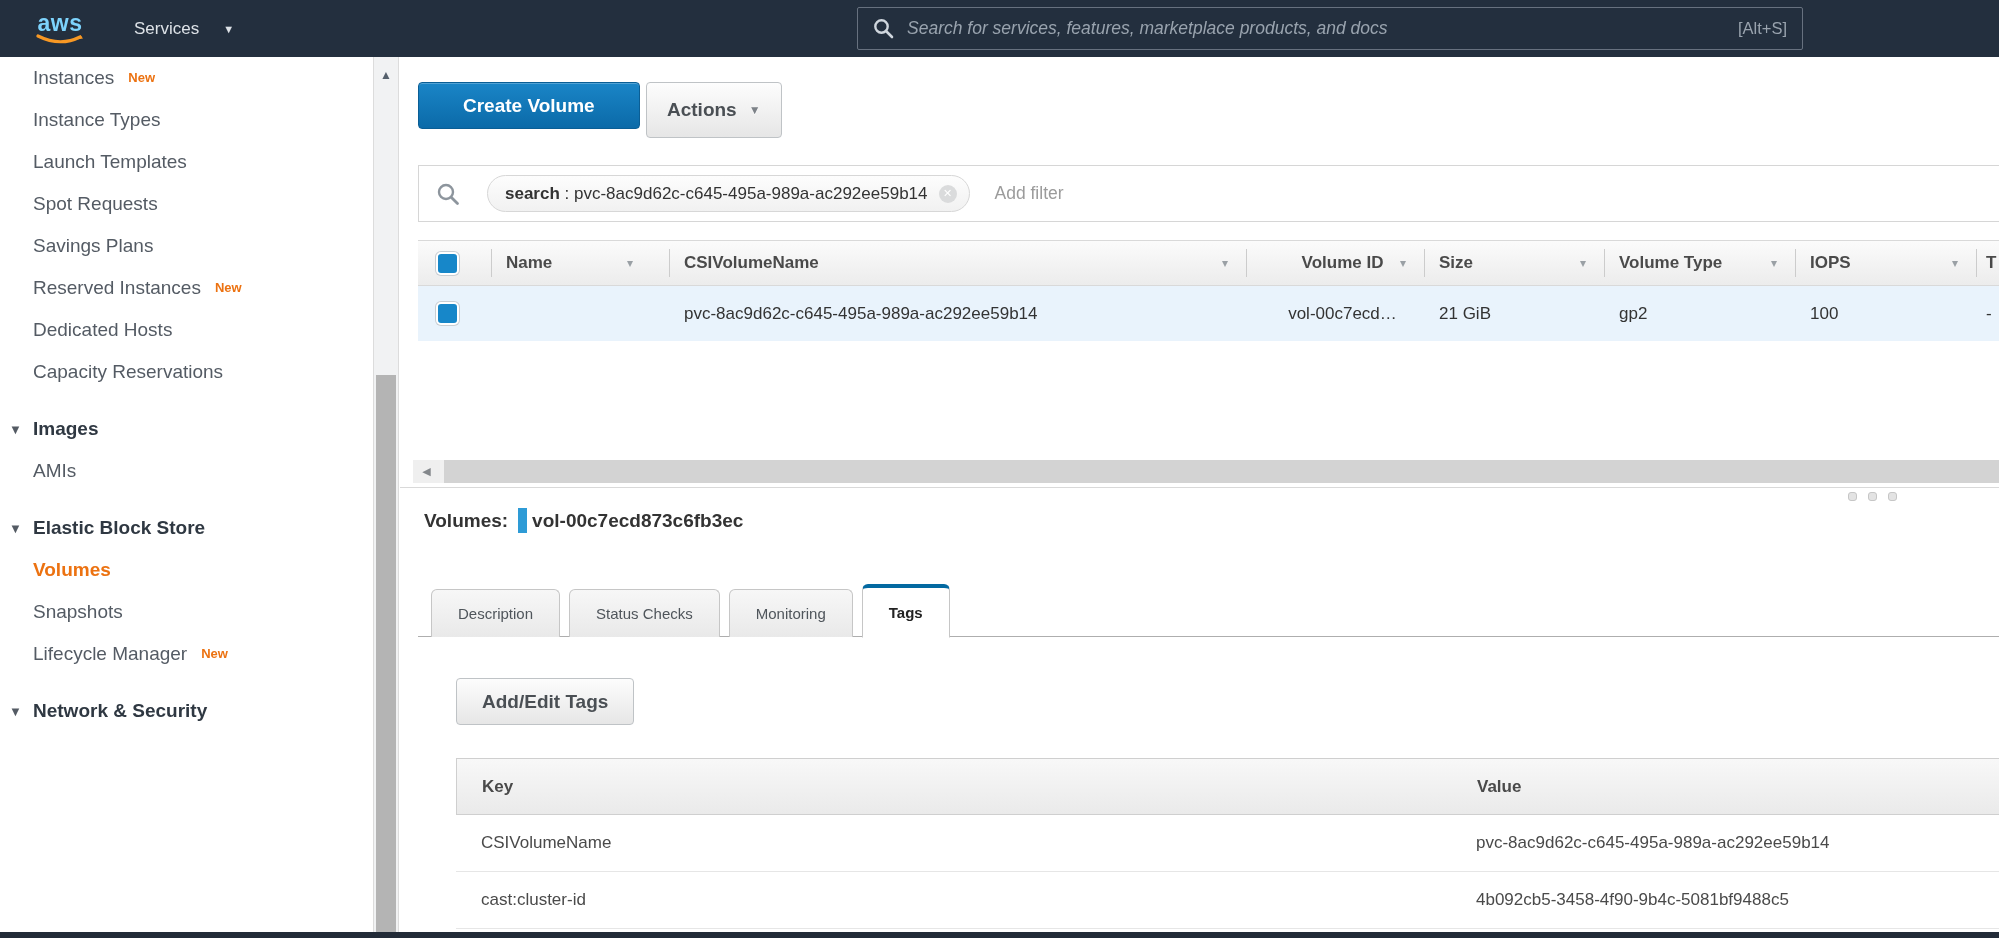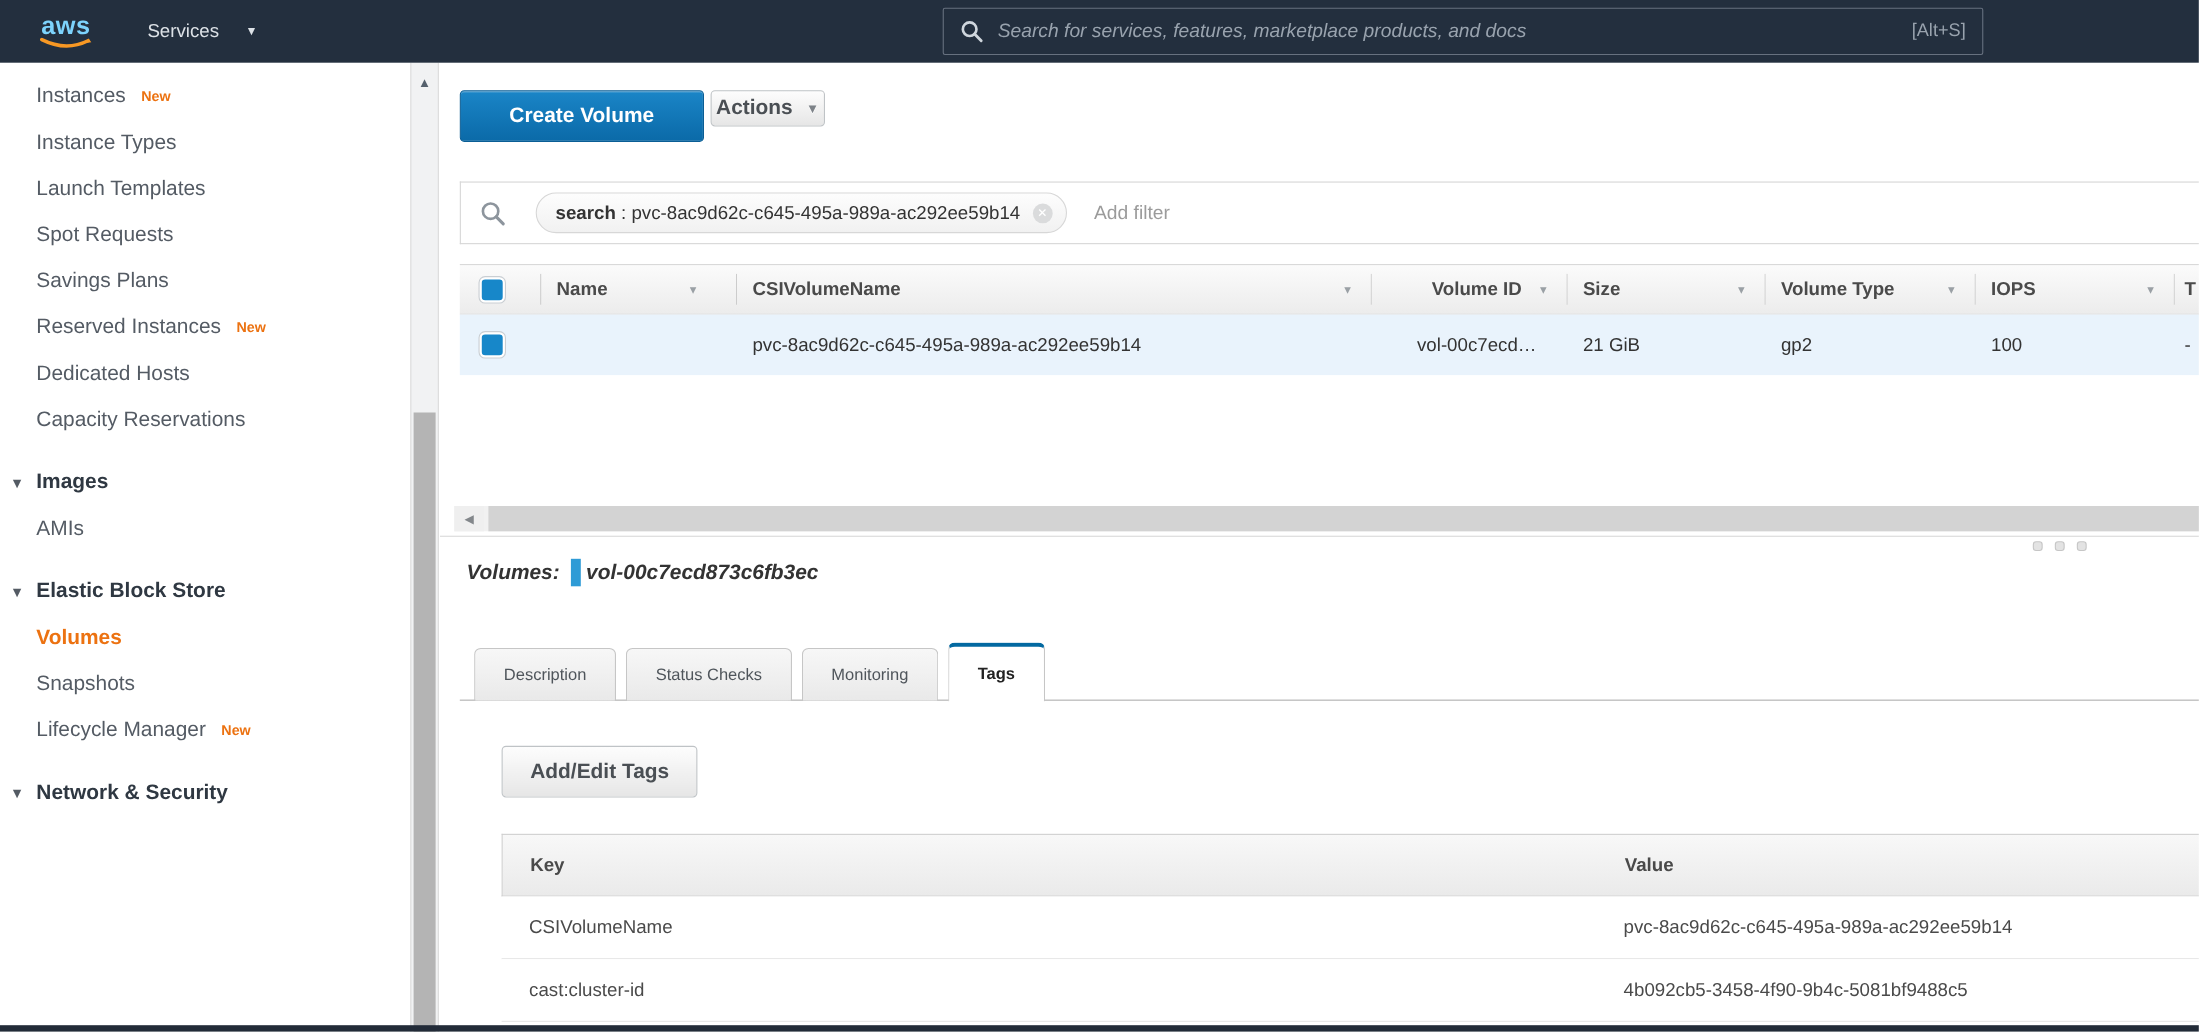--- a/index.html
+++ b/index.html
@@ -10,38 +10,38 @@
   .topbar { position:absolute; top:0; left:0; right:0; height:57px; background:#232f3e; display:flex; align-items:center; z-index:10; }
   .aws-logo { margin-left:34px; display:flex; flex-direction:column; align-items:center; width:52px; }
   .aws-logo .logo-text { color:#7dd3fc; font-weight:bold; font-size:23px; letter-spacing:.5px; line-height:22px; }
   .services { margin-left:48px; display:flex; align-items:center; gap:24px; color:#dde2e7; font-size:17px; cursor:pointer; }
   .services .caret { font-size:11px; color:#dde2e7; }
   .top-search { position:absolute; left:857px; top:7px; width:946px; height:43px; border:1px solid #67717f; border-radius:2px; background:#232f3e; display:flex; align-items:center; padding:0 15px; cursor:text; }
   .top-search .ph { font-style:italic; color:#99a3ae; font-size:17.5px; margin-left:13px; flex:1; }
   .top-search .kbd { color:#99a3ae; font-size:16.5px; }
 
   
-  .sidebar { position:absolute; top:57px; left:0; width:373px; bottom:6px; background:#fff; padding-top:10px; overflow:hidden; }
+  .sidebar { position:absolute; top:57px; left:0; width:373px; bottom:6px; background:#fff; overflow:hidden; }
   .nav-item { height:42px; display:flex; align-items:center; padding-left:33px; font-size:19px; color:#545b64; cursor:pointer; position:relative; white-space:nowrap; }
   .nav-item .badge { color:#ec7211; font-size:13px; font-weight:bold; margin-left:14px; margin-top:-2px; }
   .nav-item.section { margin-top:15px; font-weight:bold; color:#2f3842; cursor:pointer; }
   .nav-item.section .caret { position:absolute; left:9px; top:50%; transform:translateY(-50%); font-size:13px; color:#545b64; }
   .nav-item.active { color:#ec7211; font-weight:bold; }
 
   .side-scroll { position:absolute; top:57px; left:373px; width:26px; bottom:0; background:#f1f2f3; border-left:1px solid #dcdcdc; border-right:1px solid #dcdcdc; }
   .side-scroll .up-arrow { position:absolute; top:11px; left:50%; transform:translateX(-50%); color:#55606c; font-size:12px; cursor:pointer; }
   .side-scroll .thumb { position:absolute; left:2px; right:2px; top:318px; bottom:0; background:#b4b4b4; cursor:pointer; }
 
   
   .main { position:absolute; top:57px; left:400px; right:0; bottom:6px; background:#fff; }
 
   .btn { display:inline-flex; align-items:center; justify-content:center; border-radius:4px; font-weight:bold; font-size:19px; cursor:pointer; }
   .btn-primary { position:absolute; left:18px; top:25px; height:47px; padding:0 44px; color:#fff; background:linear-gradient(#1a85c7,#0b6aa8); border:1px solid #0a5e95; box-shadow:inset 0 1px 0 rgba(255,255,255,.25); }
   .btn-gray { color:#4a4f54; background:linear-gradient(#fdfdfd,#e6e6e6); border:1px solid #bfc3c6; }
-  .btn-actions { position:absolute; left:246px; top:25px; height:33px; padding:0 4px; gap:12px; }
+  .btn-actions { position:absolute; left:246px; top:25px; height:56px; padding:0 20px; gap:12px; }
   .btn-actions .caret { font-size:12px; color:#7d8288; text-shadow:0 1px 0 #fff; }
 
   
   .filter-bar { position:absolute; left:18px; top:108px; right:0; height:57px; border:1px solid #d6d6d6; border-right:none; background:#fff; display:flex; align-items:center; padding-left:17px; }
   .filter-pill { margin-left:27px; height:37px; border:1px solid #d7d7d7; border-radius:19px; background:linear-gradient(#fdfdfd,#f1f1f1); display:flex; align-items:center; padding:0 12px 0 17px; font-size:17px; color:#333; cursor:pointer; }
   .filter-pill .fk { font-weight:bold; }
   .filter-pill .fsep { white-space:pre; }
   .filter-pill .fx { margin-left:11px; width:18px; height:18px; border-radius:50%; background:#dadbdc; color:#fff; font-size:11px; display:flex; align-items:center; justify-content:center; cursor:pointer; }
   .add-filter { margin-left:25px; color:#9b9b9b; font-size:17.5px; cursor:text; }
 
@@ -66,21 +66,21 @@
 
   
   .hscroll { position:absolute; left:13px; top:403px; right:0; height:23px; background:#f1f1f1; display:flex; align-items:stretch; }
   .hscroll .h-arrow { width:27px; display:flex; align-items:center; justify-content:center; color:#83878b; font-size:11px; background:#efefef; cursor:pointer; }
   .hscroll .h-thumb { flex:1; margin-left:4px; background:#d3d3d3; cursor:pointer; }
   .split-line { position:absolute; left:0; right:0; top:430px; height:1px; background:#d9d9d9; }
   .drag-dots { position:absolute; left:1448px; top:435px; display:flex; gap:11px; cursor:row-resize; }
   .drag-dots i { width:9px; height:9px; border-radius:3px; background:#e3e3e3; border:1px solid #c6c6c6; }
 
   
-  .detail-title { position:absolute; left:24px; top:451px; display:flex; align-items:center; font-size:19px; font-weight:bold; color:#333;font-style:italic; }
+  .detail-title { position:absolute; left:24px; top:451px; display:flex; align-items:center; font-size:19px; font-weight:bold; color:#333; }
   .detail-title .vol-bar { width:9px; height:25px; background:#2e9bd6; margin:0 5px 0 10px; }
 
   .tab-line { position:absolute; left:18px; right:0; top:579px; height:1px; background:#aeaeae; }
   .tabs { position:absolute; left:31px; top:527px; height:53px; display:flex; align-items:flex-end; z-index:2; }
   .tab { height:48px; padding:0 26px; display:flex; align-items:center; font-size:15px; color:#4f555b; background:linear-gradient(#f7f7f7,#e9e9e9); border:1px solid #c6c6c6; border-bottom:none; border-radius:6px 6px 0 0; margin-right:9px; cursor:pointer; }
   .tab.active { height:54px; background:#fff; border-top:4px solid #0369a1; border-bottom:1px solid #fff; margin-bottom:-1px; font-weight:bold; color:#222; }
 
   .btn-tags { position:absolute; left:56px; top:621px; height:47px; padding:0 25px; }
 
   

